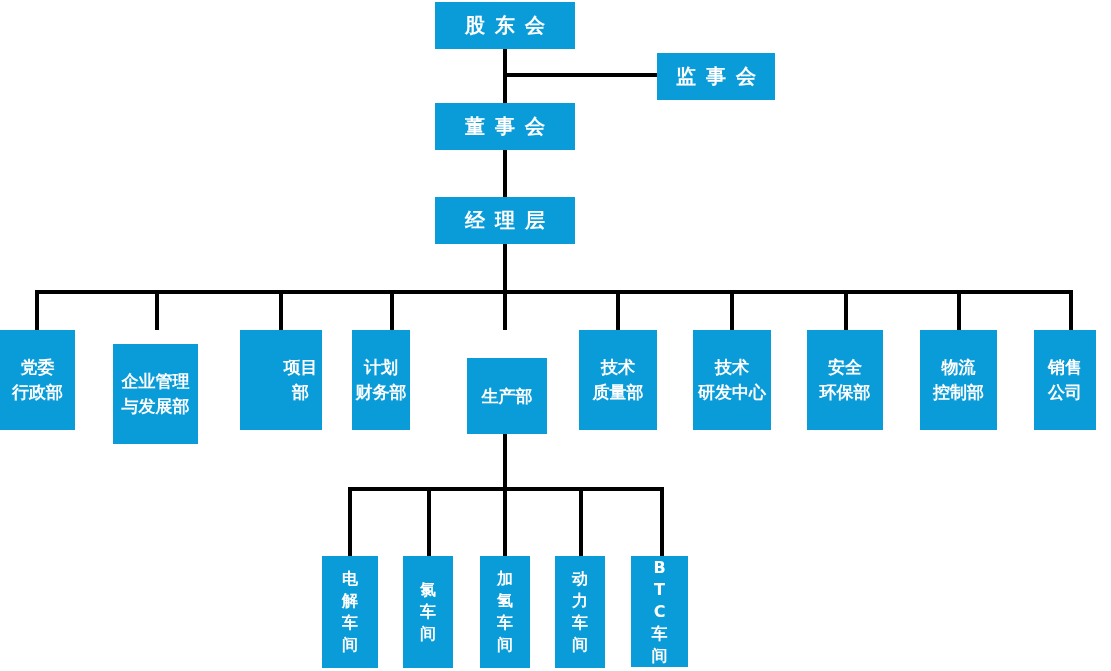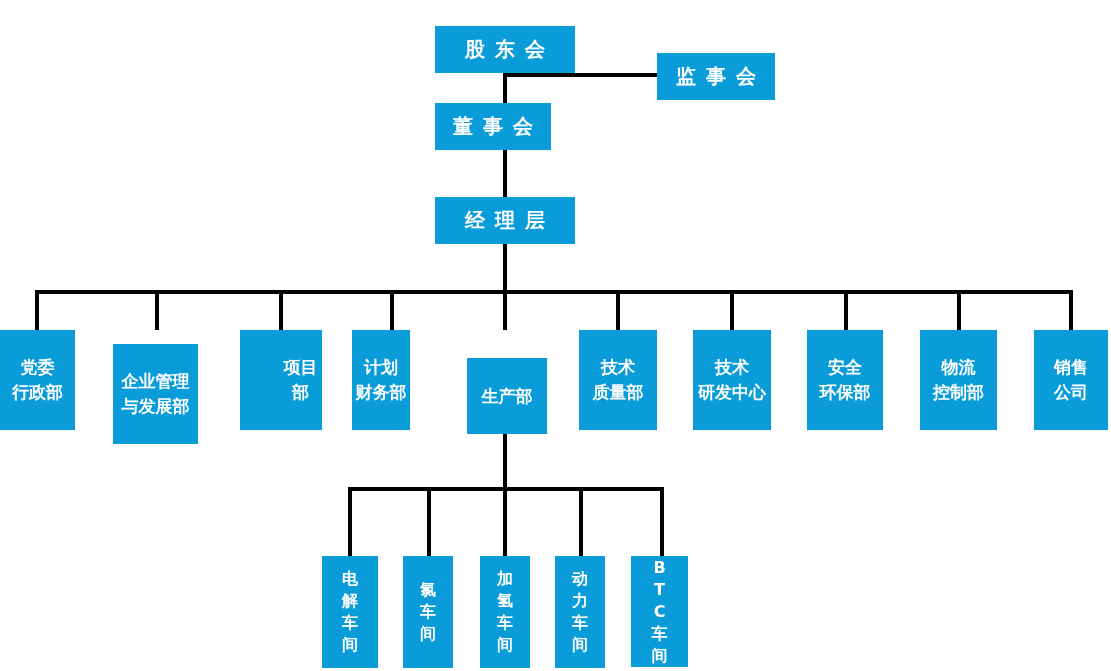--- a/index.html
+++ b/index.html
@@ -66,25 +66,25 @@
   <div class="line" style="left:957px; top:290px; width:4px; height:40px;"></div>
   <div class="line" style="left:1069px; top:290px; width:4px; height:40px;"></div>
   <div class="line" style="left:503px; top:430px; width:4px; height:60px;"></div>
   <div class="line" style="left:348px; top:487px; width:316px; height:4px;"></div>
   <div class="line" style="left:348px; top:487px; width:4px; height:69px;"></div>
   <div class="line" style="left:427px; top:487px; width:4px; height:69px;"></div>
   <div class="line" style="left:503px; top:487px; width:4px; height:69px;"></div>
   <div class="line" style="left:579px; top:487px; width:4px; height:69px;"></div>
   <div class="line" style="left:660px; top:487px; width:4px; height:69px;"></div>
 
-  <div class="node lv1" style="left:435px; top:2px; width:140px; height:47px;margin-top:24px;">股东会</div>
+  <div class="node lv1" style="left:435px; top:2px; width:140px; height:47px;">股东会</div>
 
   <div class="node lv1" style="left:657px; top:53px; width:118px; height:47px;">监事会</div>
 
-  <div class="node lv1" style="left:435px; top:103px; width:116px; height:47px;">董事会</div>
+  <div class="node lv1" style="left:435px; top:103px; width:140px; height:47px;">董事会</div>
 
   <div class="node lv1" style="left:435px; top:197px; width:140px; height:47px;">经理层</div>
 
   <div class="node dept" style="left:0px; top:330px; width:75px; height:100px;">党委
 行政部</div>
 
   <div class="node dept" style="left:113px; top:330px; width:85px; height:100px;margin-top:14px;">企业管理
 与发展部</div>
 
   <div class="node dept" style="left:240px; top:330px; width:82px; height:100px;padding-left:39px;">项目部</div>
@@ -99,21 +99,21 @@
 
   <div class="node dept" style="left:693px; top:330px; width:78px; height:100px;">技术
 研发中心</div>
 
   <div class="node dept" style="left:807px; top:330px; width:76px; height:100px;">安全
 环保部</div>
 
   <div class="node dept" style="left:920px; top:330px; width:77px; height:100px;">物流
 控制部</div>
 
-  <div class="node dept" style="left:1034px; top:330px; width:74px; height:100px;">销售
+  <div class="node dept" style="left:1034px; top:330px; width:62px; height:100px;">销售
 公司</div>
 
   <div class="node ws" style="left:322px; top:556px; width:56px; height:112px;">电
 解
 车
 间</div>
 
   <div class="node ws" style="left:403px; top:556px; width:50px; height:112px;">氯
 车
 间</div>

